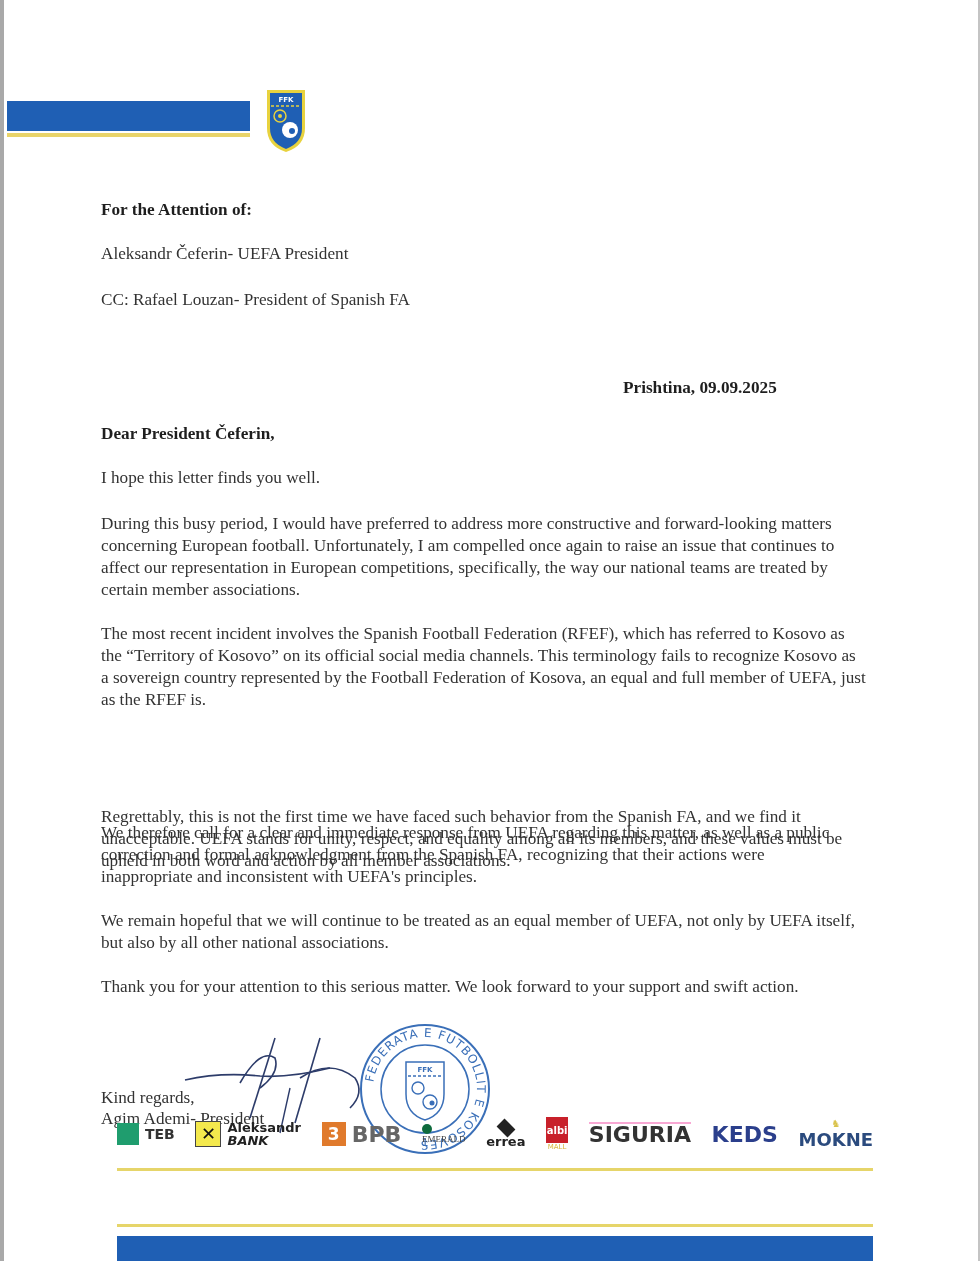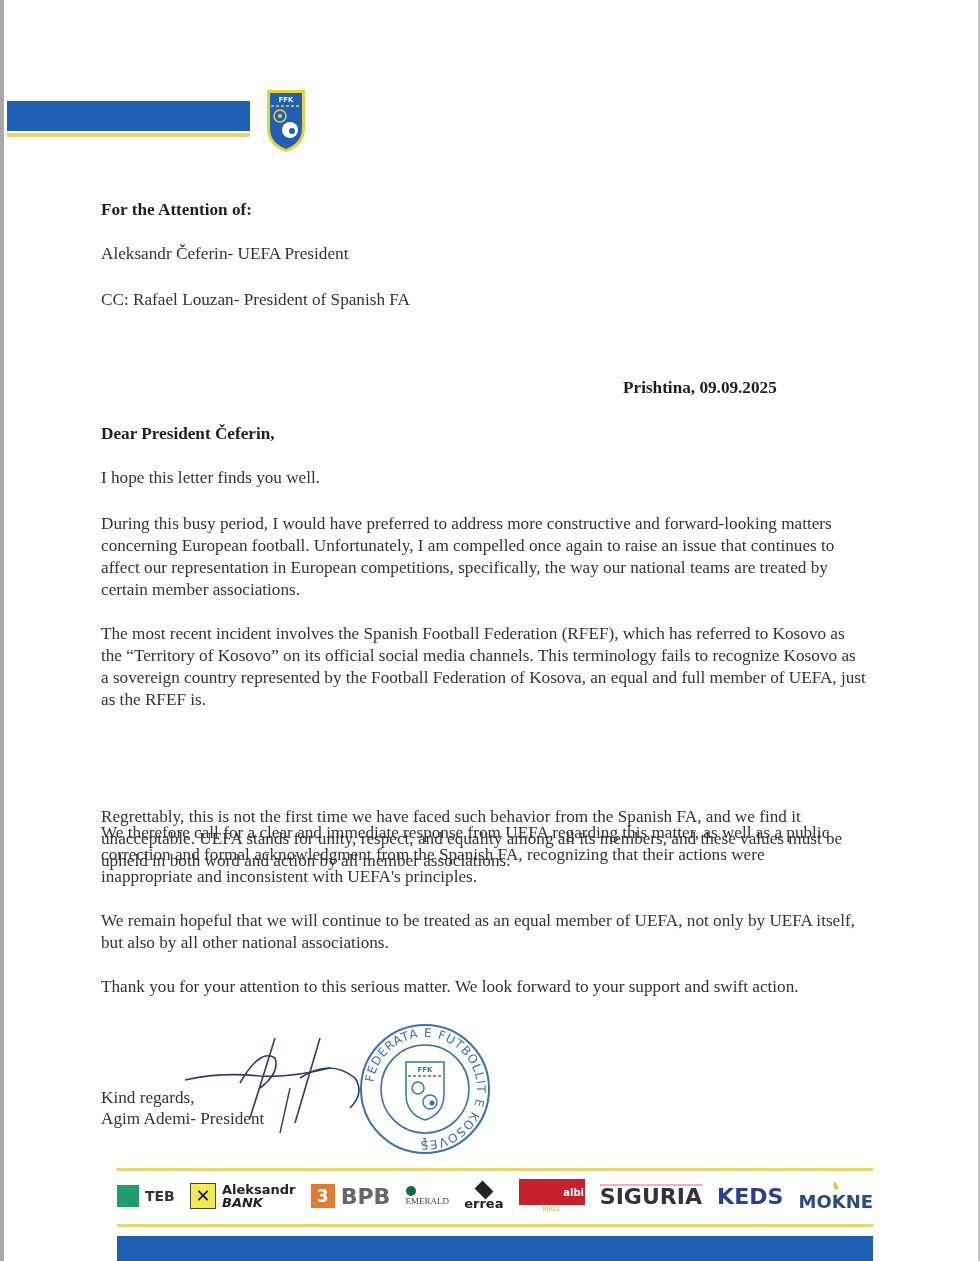--- a/index.html
+++ b/index.html
@@ -52,21 +52,21 @@
     }
     .stamp {
       position: absolute; left: 358px; top: 1022px; width: 134px; height: 134px;
     }
     
     .sponsor-line {
       position: absolute; left: 117px; width: 756px; height: 3px;
       background: #e6d56a;
     }
     .sponsors {
-      position: absolute; left: 117px; top: 1174px; width: 756px; height: 44px;
+      position: absolute; left: 117px; top: 1112px; width: 756px; height: 44px;
       display: flex; align-items: center; justify-content: space-between;
       font-family: "DejaVu Sans", "Liberation Sans", sans-serif;
     }
     .sponsor { display: flex; align-items: center; gap: 6px; }
     .teb-box { width: 22px; height: 22px; background: #1f9d6e; }
     .teb-text { font-weight: bold; font-size: 14px; color: #333; }
     .raif-box {
       width: 24px; height: 24px; background: #f4e94d; border: 1px solid #444;
       display: flex; align-items: center; justify-content: center;
       font-weight: bold; font-size: 18px; color: #111; line-height: 1;
@@ -77,21 +77,21 @@
       font-weight: bold; font-size: 17px; display:flex; align-items:center; justify-content:center; }
     .bpb-text { font-weight: bold; font-size: 22px; color: #666; }
     .emerald { display: flex; flex-direction: column; align-items: flex-start; }
     .emerald-dot { width: 10px; height: 10px; border-radius: 50%; background: #0f6b3d; }
     .emerald-text { font-family: "Liberation Serif", serif; font-size: 9px; color: #444; }
     .errea { display:flex; flex-direction:column; align-items:center; }
     .errea-mark { width: 22px; height: 16px; background: #222; transform: rotate(45deg) scale(0.7); }
     .errea-text { font-weight: bold; font-size: 13px; color: #222; line-height: 12px; }
     .albi { display:flex; flex-direction:column; align-items:center; }
     .albi-box { width: 22px; height: 26px; background: #c8202a; color: #fff; font-size: 10px;
-      font-weight: bold; display:flex; align-items:center; justify-content:center;padding-left:44px; }
+      font-weight: bold; display:flex; align-items:center; justify-content:center; }
     .albi-mall { font-size: 7px; color: #d9b43a; }
     .siguria { font-weight: bold; font-size: 22px; color: #333; border-top: 2px solid #f9a8d4; line-height: 22px; }
     .keds { font-weight: bold; font-size: 22px; color: #2b3f8c; }
     .mokne { display:flex; flex-direction:column; align-items:center; }
     .mokne-mark { font-size: 10px; color: #d9c24a; line-height: 10px; }
     .mokne-text { font-weight: bold; font-size: 18px; color: #2b4b7e; }
     .footer-blue {
       position: absolute; left: 117px; top: 1236px; width: 756px; height: 25px;
       background: #1f5fb4;
     }

